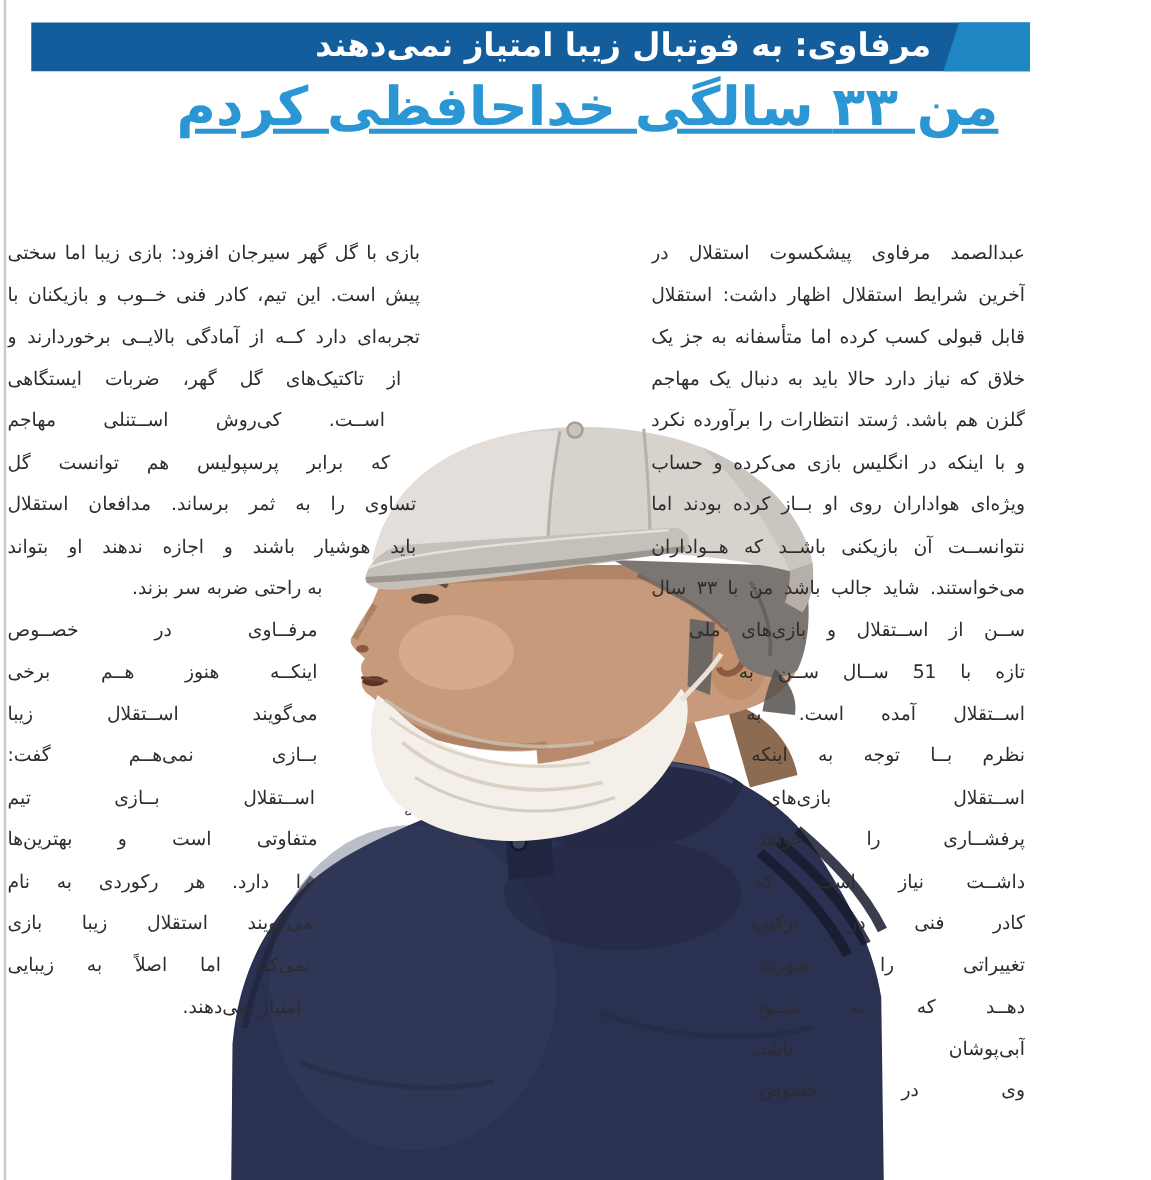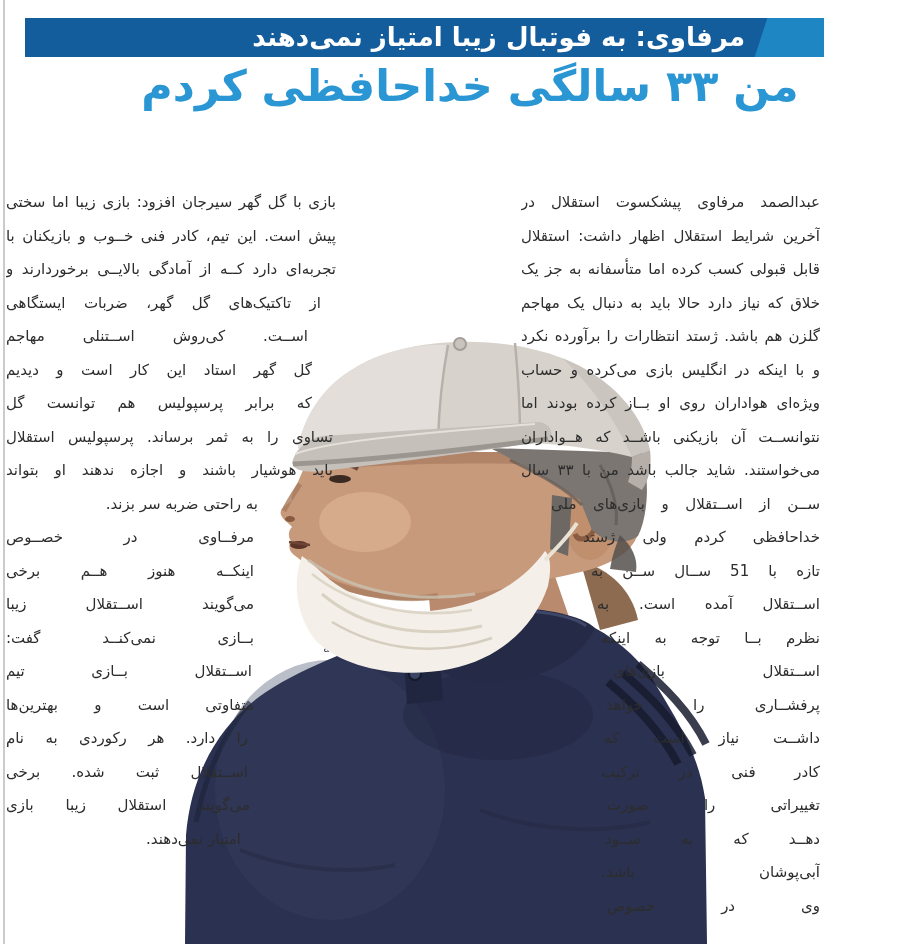--- a/index.html
+++ b/index.html
@@ -9,21 +9,21 @@
 
   
   .banner{position:absolute;left:25px;top:18px;width:836px;height:39px;background:#145d9d;}
   .banner-stripe-mid{position:absolute;right:14px;top:0;width:86px;height:39px;background:#1d86c3;transform:skewX(-18deg);}
   .banner-stripe-light{position:absolute;right:-8px;top:-5px;width:30px;height:48px;background:#29ace3;transform:skewX(-18deg);}
   .banner-text{position:absolute;right:116px;top:1px;height:37px;line-height:37px;color:#ffffff;
                font-weight:bold;font-size:26px;direction:rtl;white-space:nowrap;}
 
   
   .headline{position:absolute;left:40px;top:60px;width:860px;text-align:center;direction:rtl;
-            color:#2a96d3;font-weight:bold;font-size:43px;line-height:53px;}
+            color:#2a96d3;font-weight:bold;font-size:43px;line-height:53px;text-decoration:underline;}
 
   
   .col{position:absolute;top:186px;font-size:15px;color:#2d2d2d;z-index:2;}
   .col-right{right:4px;width:299px;}
   .col-left{left:6px;width:330px;}
   .ln{direction:rtl;text-align:justify;text-align-last:justify;height:33.5px;line-height:33.5px;overflow:hidden;}
   .ln.end{text-align-last:right;}
 
   
   .photo{position:absolute;left:180px;top:330px;width:530px;height:614px;z-index:1;}
@@ -49,54 +49,52 @@
     <div class="ln">عبدالصمد مرفاوی پیشکسوت استقلال در خصوص</div>
     <div class="ln">آخرین شرایط استقلال اظهار داشت: استقلال نتایج</div>
     <div class="ln">قابل قبولی کسب کرده اما متأسفانه به جز یک هافبک</div>
     <div class="ln">خلاق که نیاز دارد حالا باید به دنبال یک مهاجم</div>
     <div class="ln">گلزن هم باشد. ژستد انتظارات را برآورده نکرد</div>
     <div class="ln">و با اینکه در انگلیس بازی می‌کرده و حساب</div>
     <div class="ln">ویژه‌ای هواداران روی او بــاز کرده بودند اما</div>
     <div class="ln">نتوانســت آن بازیکنی باشــد که هــواداران</div>
     <div class="ln">می‌خواستند. شاید جالب باشد من با ۳۳ سال</div>
     <div class="ln" style="padding-left:30px">ســن از اســتقلال و بازی‌های ملی</div>
-    <div class="ln" style="padding-left:62px">خداحافظی کردم ولی ژستد</div>
     <div class="ln" style="padding-left:70px">تازه با 51 ســال ســن به</div>
     <div class="ln" style="padding-left:76px">اســتقلال آمده است. به</div>
     <div class="ln" style="padding-left:80px">نظرم بــا توجه به اینکه</div>
     <div class="ln" style="padding-left:92px">اســتقلال بازی‌های</div>
     <div class="ln" style="padding-left:85px">پرفشــاری را خواهد</div>
     <div class="ln" style="padding-left:83px">داشــت نیاز است که</div>
     <div class="ln" style="padding-left:80px">کادر فنی در ترکیب</div>
     <div class="ln" style="padding-left:86px">تغییراتی را صورت</div>
     <div class="ln" style="padding-left:84px">دهــد که به ســود</div>
     <div class="ln" style="padding-left:80px">آبی‌پوشان باشد.</div>
     <div class="ln" style="padding-left:86px">وی در خصوص</div>
   </div>
 
   <div class="col col-left">
     <div class="ln">بازی با گل گهر سیرجان افزود: بازی زیبا اما سختی در</div>
     <div class="ln">پیش است. این تیم، کادر فنی خــوب و بازیکنان با</div>
     <div class="ln">تجربه‌ای دارد کــه از آمادگی بالایــی برخوردارند و</div>
     <div class="ln" style="padding-right:15px">از تاکتیک‌های گل گهر، ضربات ایستگاهی</div>
     <div class="ln" style="padding-right:28px">اســت. کی‌روش اســتنلی مهاجم</div>
-    <div class="ln" style="padding-right:24px">گل گهر استاد این کار است و دیدیم</div>
     <div class="ln" style="padding-right:24px">که برابر پرسپولیس هم توانست گل</div>
-    <div class="ln" style="padding-right:3px">تساوی را به ثمر برساند. پرسپولیس استقلال</div>
+    <div class="ln" style="padding-right:3px">تساوی را به ثمر برساند. مدافعان استقلال</div>
     <div class="ln" style="padding-right:3px">باید هوشیار باشند و اجازه ندهند او بتواند</div>
     <div class="ln end" style="padding-right:78px">به راحتی ضربه سر بزند.</div>
     <div class="ln" style="padding-right:82px">مرفــاوی در خصــوص</div>
     <div class="ln" style="padding-right:82px">اینکــه هنوز هــم برخی</div>
     <div class="ln" style="padding-right:82px">می‌گویند اســتقلال زیبا</div>
-    <div class="ln" style="padding-right:82px">بــازی نمی‌کنــد گفت:</div>
+    <div class="ln" style="padding-right:82px">بــازی نمی‌هــم گفت:</div>
     <div class="ln" style="padding-right:84px">اســتقلال بــازی تیم</div>
     <div class="ln" style="padding-right:82px">متفاوتی است و بهترین‌ها</div>
     <div class="ln" style="padding-right:88px">را دارد. هر رکوردی به نام</div>
-    <div class="ln" style="padding-right:88px">اســتقلال ثبت شده. برخی</div>
     <div class="ln" style="padding-right:86px">می‌گویند استقلال زیبا بازی</div>
+    <div class="ln" style="padding-right:88px">نمی‌کند اما اصلاً به زیبایی</div>
     <div class="ln end" style="padding-right:95px">امتیاز نمی‌دهند.</div>
   </div>
 
   <svg class="photo" viewBox="0 0 530 614">
 
     <path d="M245,225 C280,238 330,242 368,226 L390,290 C350,318 280,320 252,300 Z" fill="#b98a6d"></path>
     <path d="M400,230 C430,240 452,260 458,290 L420,300 Z" fill="#8c6b50"></path>
 
     <g>
       <path d="M5,614 L6,505 C11,447 36,396 86,362 C128,334 182,318 222,298 L415,298 C441,312 463,332 479,360 C501,396 519,428 525,468 L527,614 Z" fill="#2b3150"></path>

